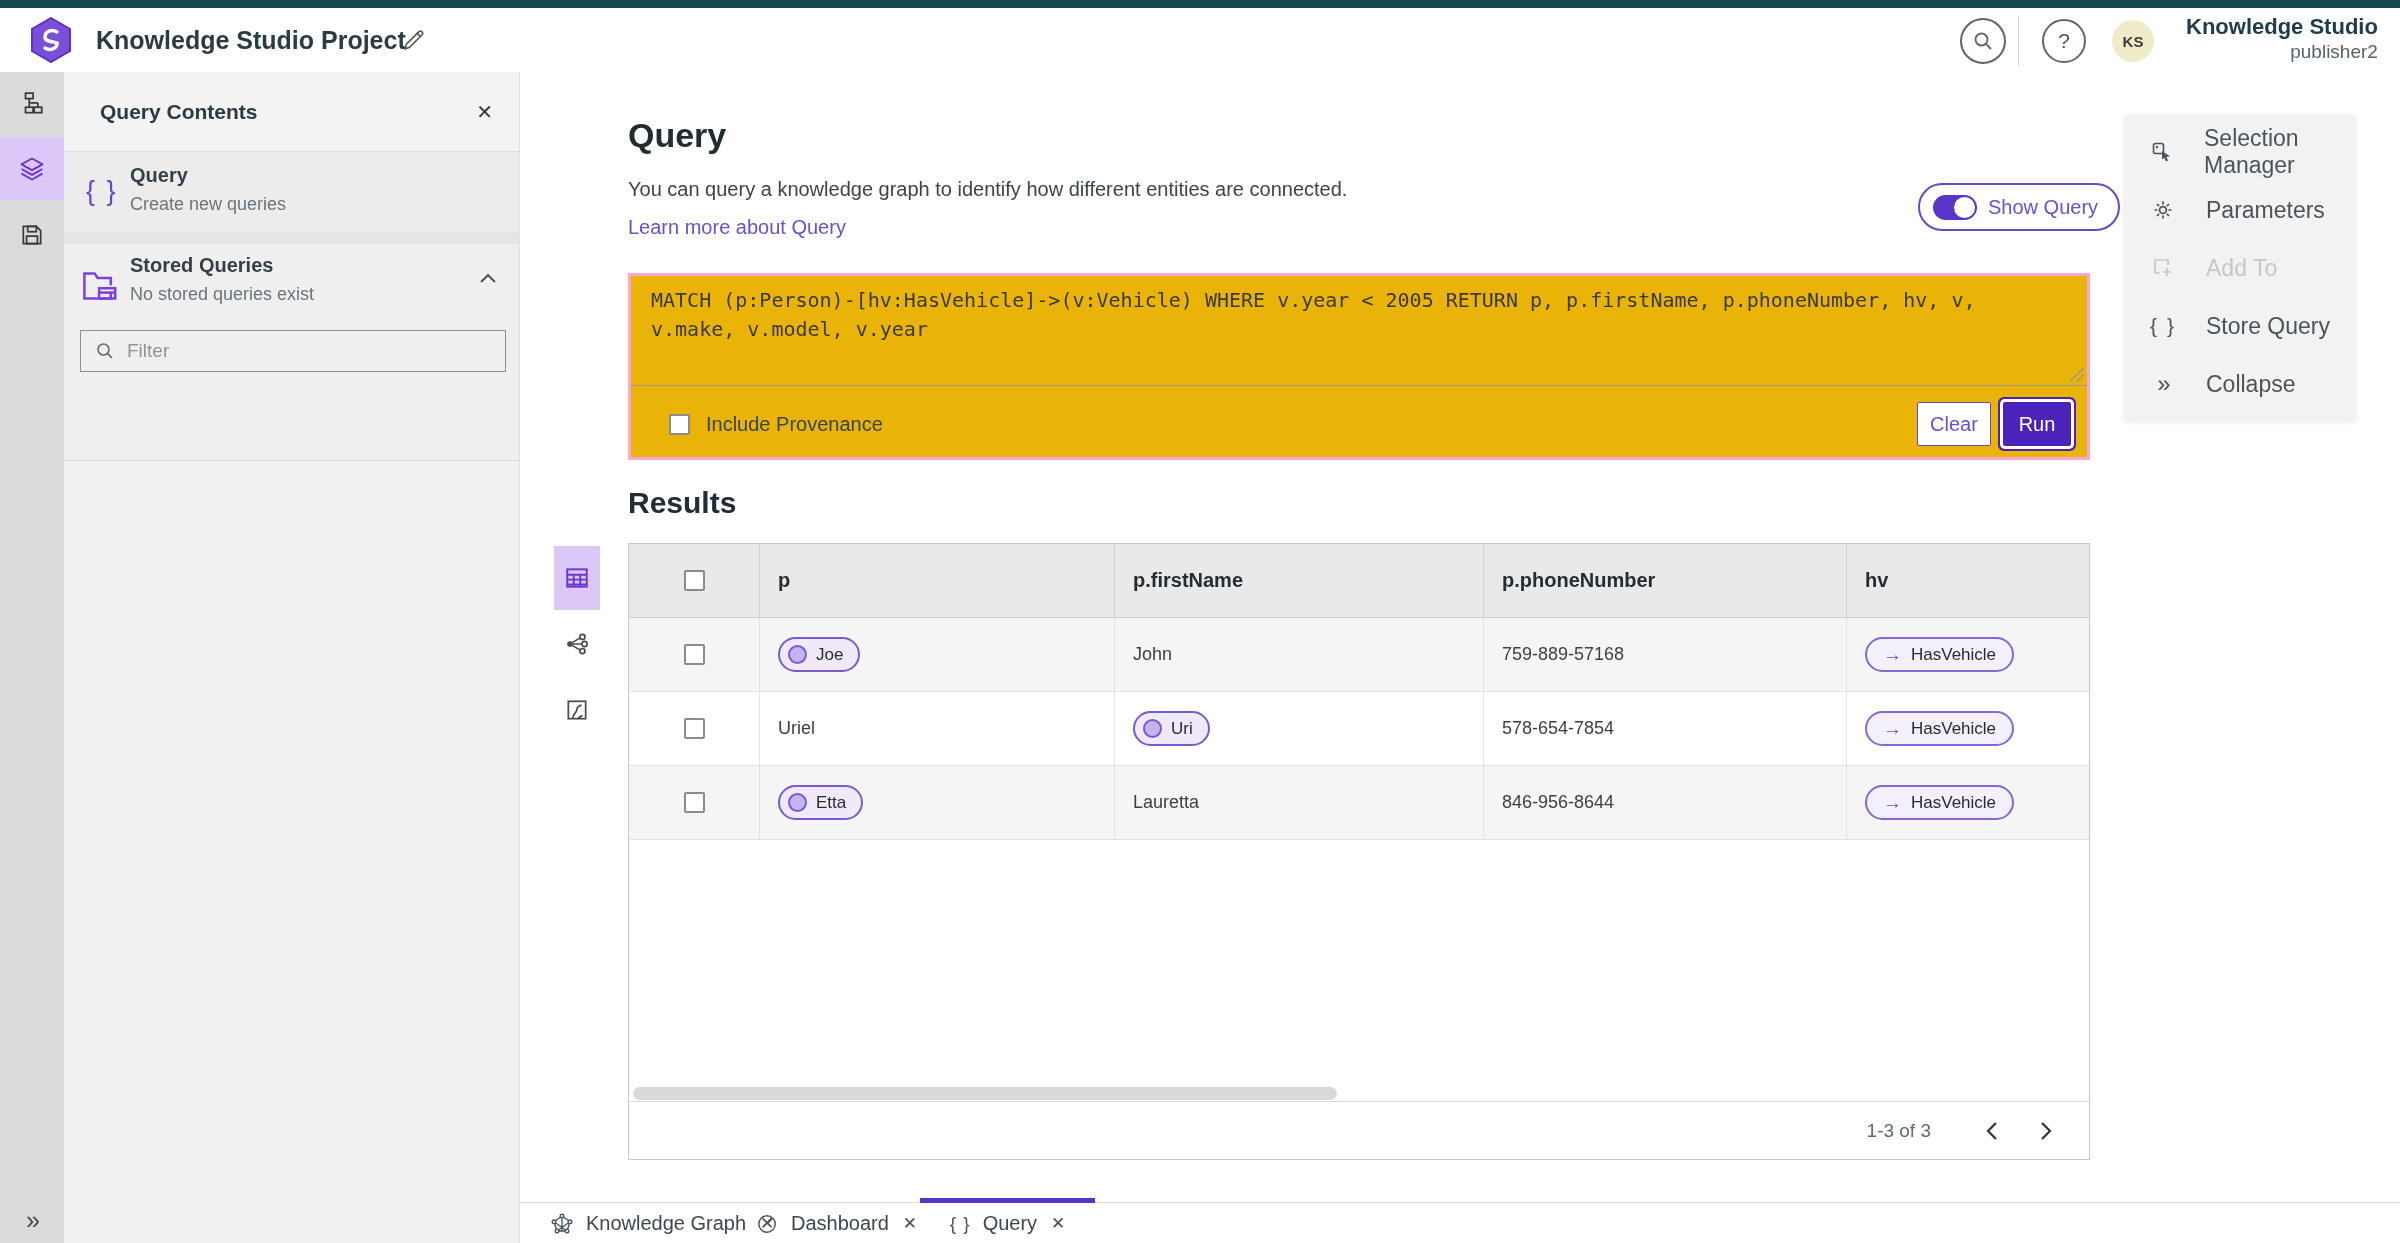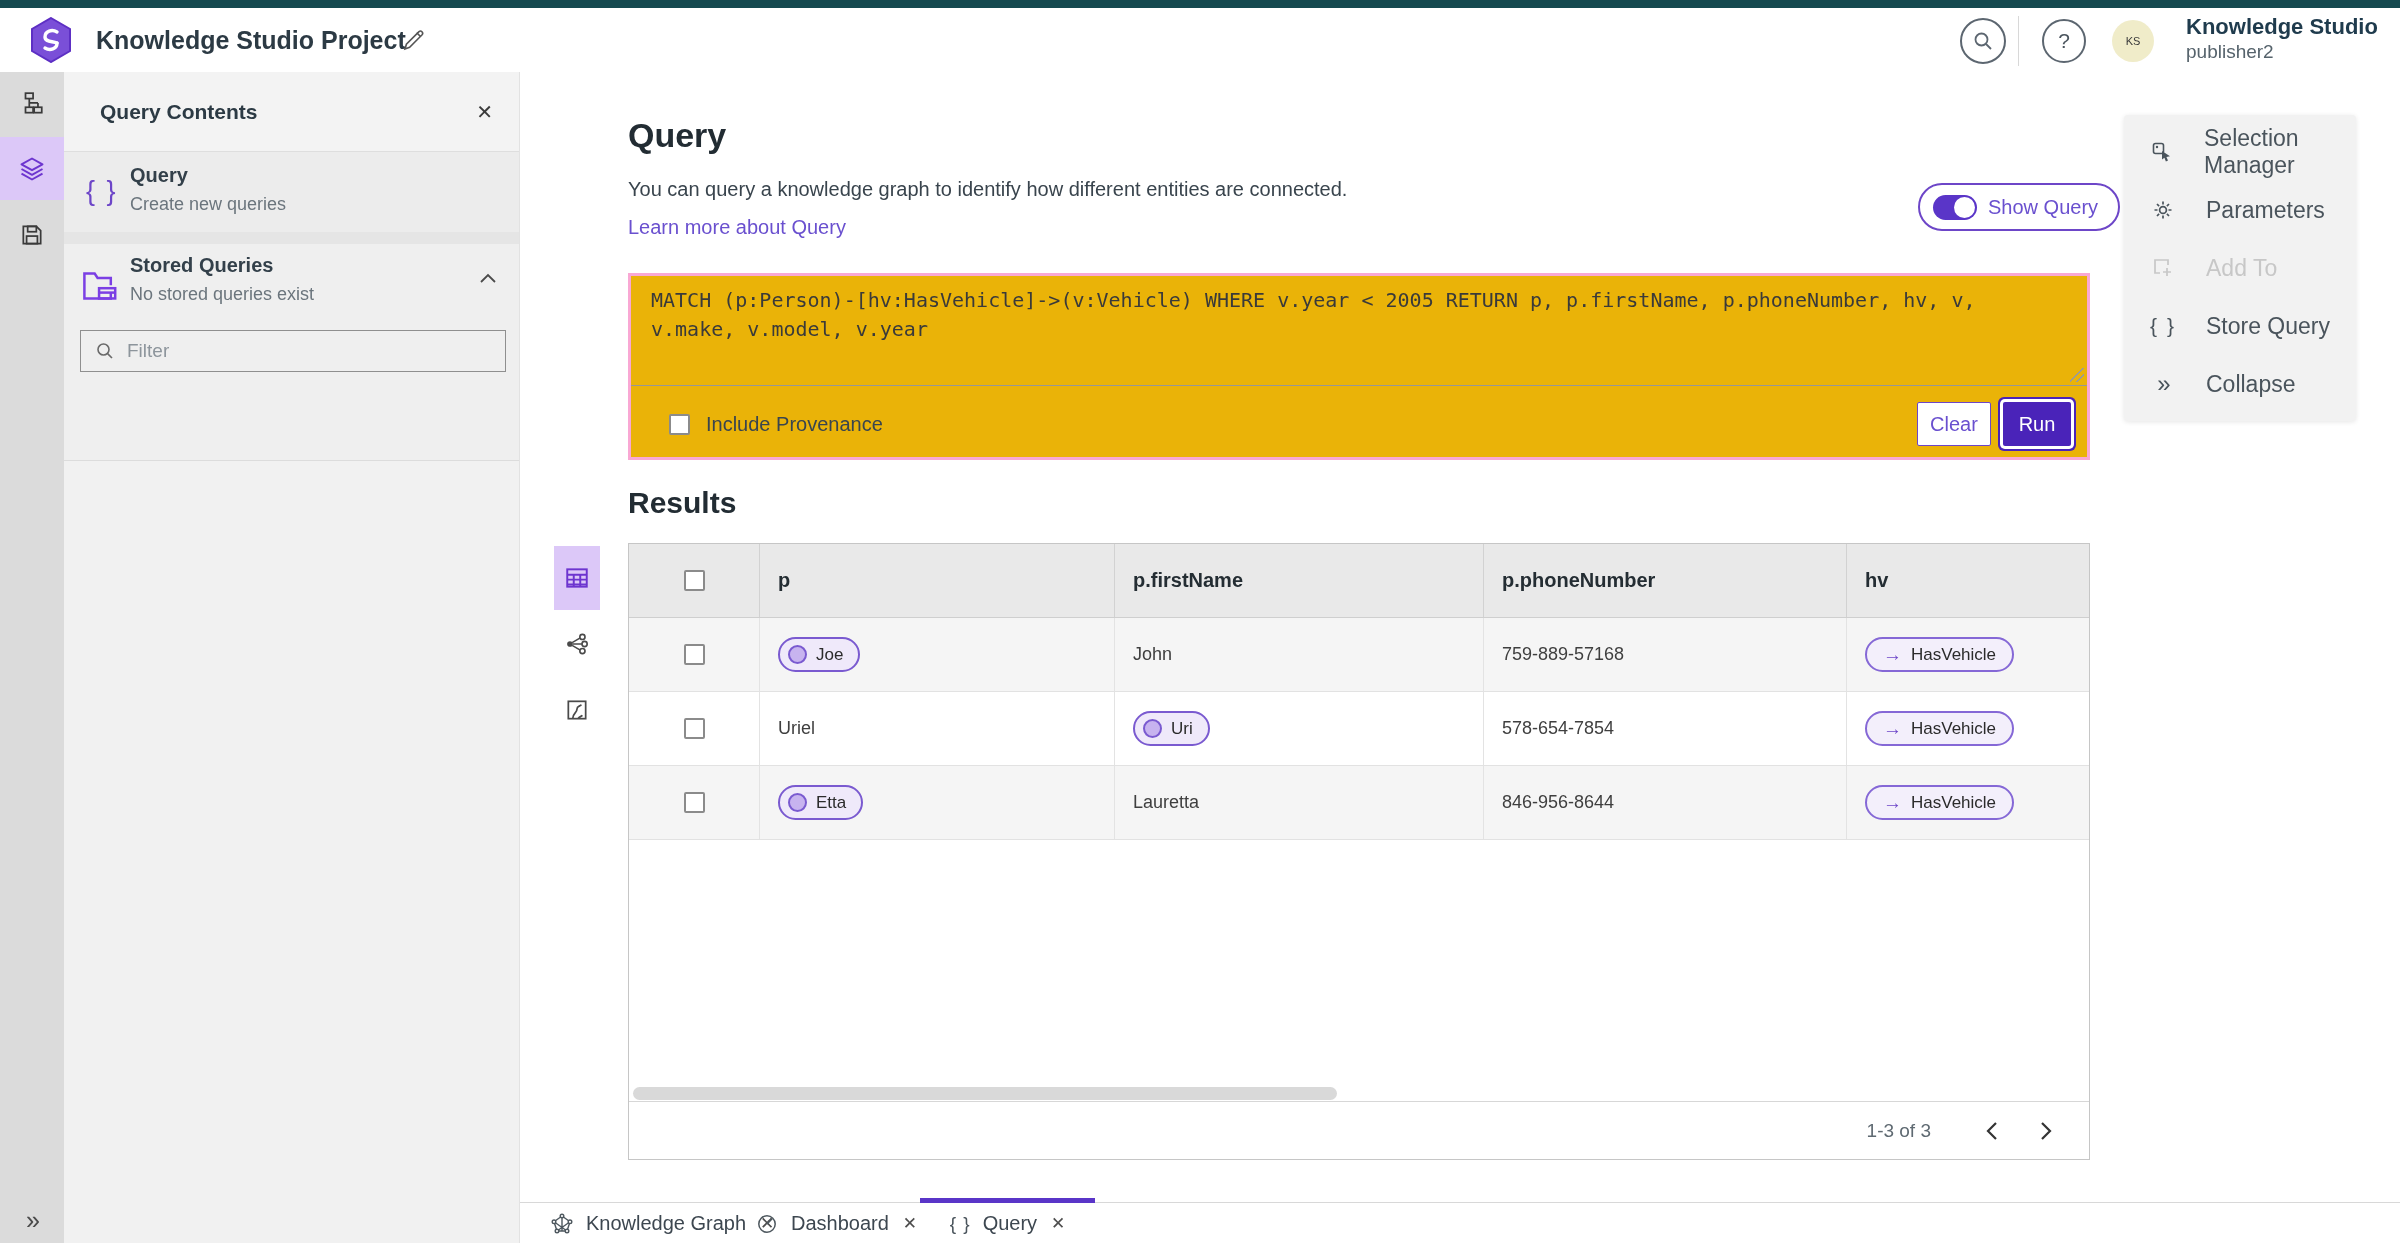--- a/index.html
+++ b/index.html
@@ -1,29 +1,29 @@
 <!DOCTYPE html>
 <html style="--teal-strip: #15494f; --brand-purple: #6d46c8; --deep-purple: #4a23b9; --toggle-purple: #5a35c8; --link-purple: #6a50cf; --lavender-bg: #dcc8f8; --pill-bg: #efe9fa; --pill-circle: #c7b3ef; --avatar-bg: #f0ecc9;"><head>
 <meta charset="utf-8">
 <style>
   * { margin:0; padding:0; box-sizing:border-box; }
   html,body { width:2400px; height:1243px; font-family:"Liberation Sans", sans-serif; background:#fff; overflow:hidden; }
   #page { position:relative; width:2400px; height:1243px; }
 
   
   .top-strip { position:absolute; left:0; top:0; width:2400px; height:8px; background:var(--teal-strip); }
-  .app-header { position:absolute; left:0; top:8px; width:2400px; height:64px; background:#fff; }
+  .app-header { position:absolute; left:0; top:8px; width:2400px; height:64px; background:#fff;text-align:right; }
   .logo { position:absolute; left:28px; top:9px; width:46px; height:46px; }
   .app-title { position:absolute; left:96px; top:0; height:64px; line-height:64px; font-size:25px; font-weight:600; color:#2c3a44; }
   .edit-icon { position:absolute; left:402px; top:20px; width:24px; height:24px; cursor:pointer; }
   .icon-circle { position:absolute; width:46px; height:46px; border:2px solid #5c6670; border-radius:50%; display:flex; align-items:center; justify-content:center; background:#fff; cursor:pointer; }
   .icon-circle.search { left:1960px; top:10px; }
   .icon-circle.help { left:2042px; top:11px; width:44px; height:44px; color:#4b555e; font-size:21px; }
   .hdr-divider { position:absolute; left:2018px; top:8px; width:1px; height:50px; background:#d8d8d8; }
-  .avatar { position:absolute; left:2112px; top:12px; width:42px; height:42px; border-radius:50%; background:var(--avatar-bg); display:flex; align-items:center; justify-content:center; font-size:11px; font-weight:400; color:#3a3a3a; cursor:pointer; }
+  .avatar { position:absolute; left:2112px; top:12px; width:42px; height:42px; border-radius:50%; background:var(--avatar-bg); display:flex; align-items:center; justify-content:center; font-size:15px; font-weight:700; color:#3a3a3a; cursor:pointer; }
   .user-block { position:absolute; left:2186px; top:6px; }
   .user-block .product { font-size:22px; font-weight:600; color:#1f3b4d; }
   .user-block .uname { font-size:19px; color:#56636c; margin-top:1px; }
 
   
   .left-rail { position:absolute; left:0; top:72px; width:64px; height:1171px; background:#dbdbdb; }
   .rail-item { position:absolute; left:0; width:64px; height:63px; display:flex; align-items:center; justify-content:center; cursor:pointer; }
   .rail-item.selected { background:var(--lavender-bg); }
   .rail-expand { position:absolute; left:0; bottom:8px; width:64px; text-align:center; font-size:25px; color:#4b4b4b; cursor:pointer; letter-spacing:-2px; }
 

